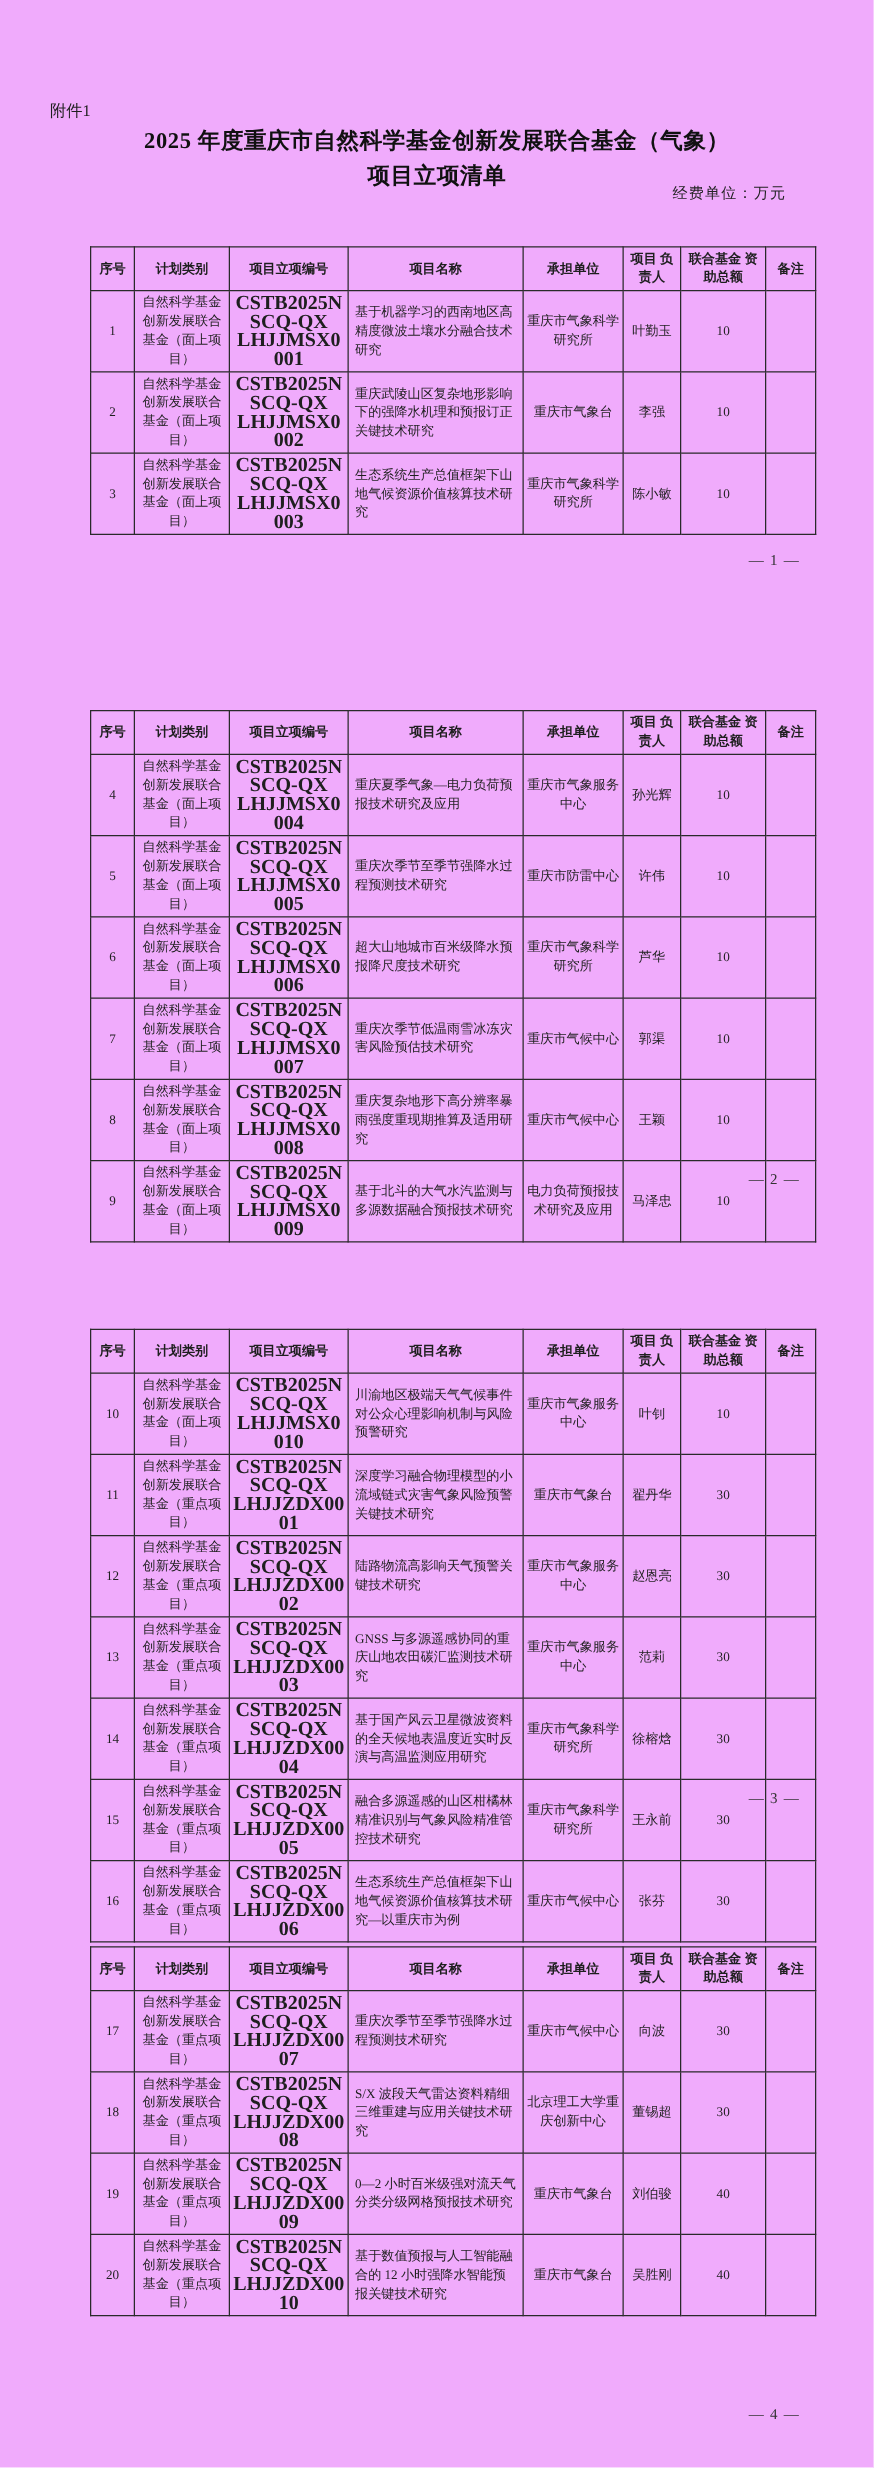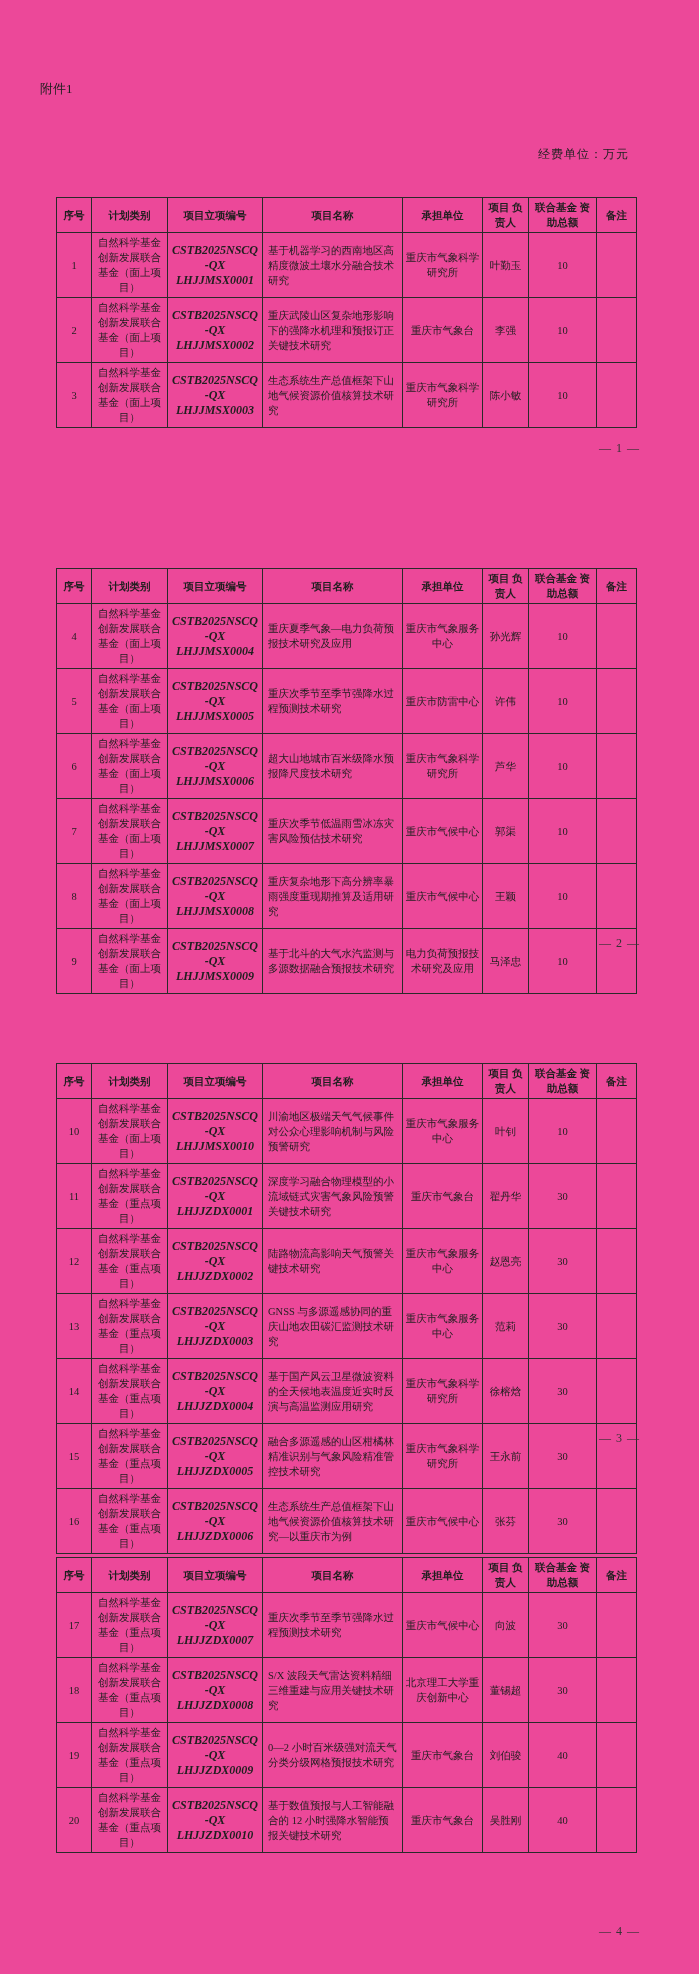--- a/index.html
+++ b/index.html
@@ -6,21 +6,21 @@
   html,body { background:#ffffff; }
   body {
     font-family:"Liberation Serif","DejaVu Serif",serif;
     color:#1f1f1f;
     width:699px;
   }
   .page {
     position:relative;
     width:699px;
     height:1974px;
-    background:#ec4899;
+    background:#f0abfc;
     overflow:hidden;
   }
   .attachment {
     position:absolute;
     left:40px; top:80px;
     font-size:13px;
     color:#1f1f1f;
   }
   .title {
     position:absolute;
@@ -35,21 +35,21 @@
   }
   .unit-note {
     position:absolute;
     right:70px; top:146px;
     font-size:12px;
     color:#222;
     letter-spacing:1px;
   }
   .table-block {
     position:absolute;
-    left:56px;
+    left:72px;
     width:580px;
   }
   table.project-table {
     width:580px;
     table-layout:fixed;
     border-collapse:collapse;
     border:1.5px solid #2a2a2a;
   }
   table.project-table th, table.project-table td {
     border:1px solid #2a2a2a;
@@ -78,39 +78,42 @@
   .project-table th:nth-child(7), .project-table td:nth-child(7) { width:68px; }
   .project-table th:nth-child(8), .project-table td:nth-child(8) { width:40px; }
   
   .project-table td.col-name {
     text-align:left;
     padding:2px 5px;
     margin-top:20px;
   }
   .project-table td.col-code {
     font-weight:600;
-    font-size:12px;
+    font-size:16px;
     letter-spacing:0px;
-    font-style:italic;
   }
   .page-footer {
     position:absolute;
     right:59px;
     font-size:12px;
     color:#333;
     letter-spacing:1px;
   }
 </style>
 </head>
 <body>
 
 <div class="page">
 
   <div class="attachment">附件1</div>
 
+  <div class="title">
+    <span>2025 年度重庆市自然科学基金创新发展联合基金（气象）</span><br>
+    <span>项目立项清单</span>
+  </div>
 
   <div class="unit-note">经费单位：万元</div>
 
   <div class="table-block" style="top:197px">
     <table class="project-table">
       <thead>
           <tr>
             <th>序号</th>
             <th>计划类别</th>
             <th>项目立项编号</th>

